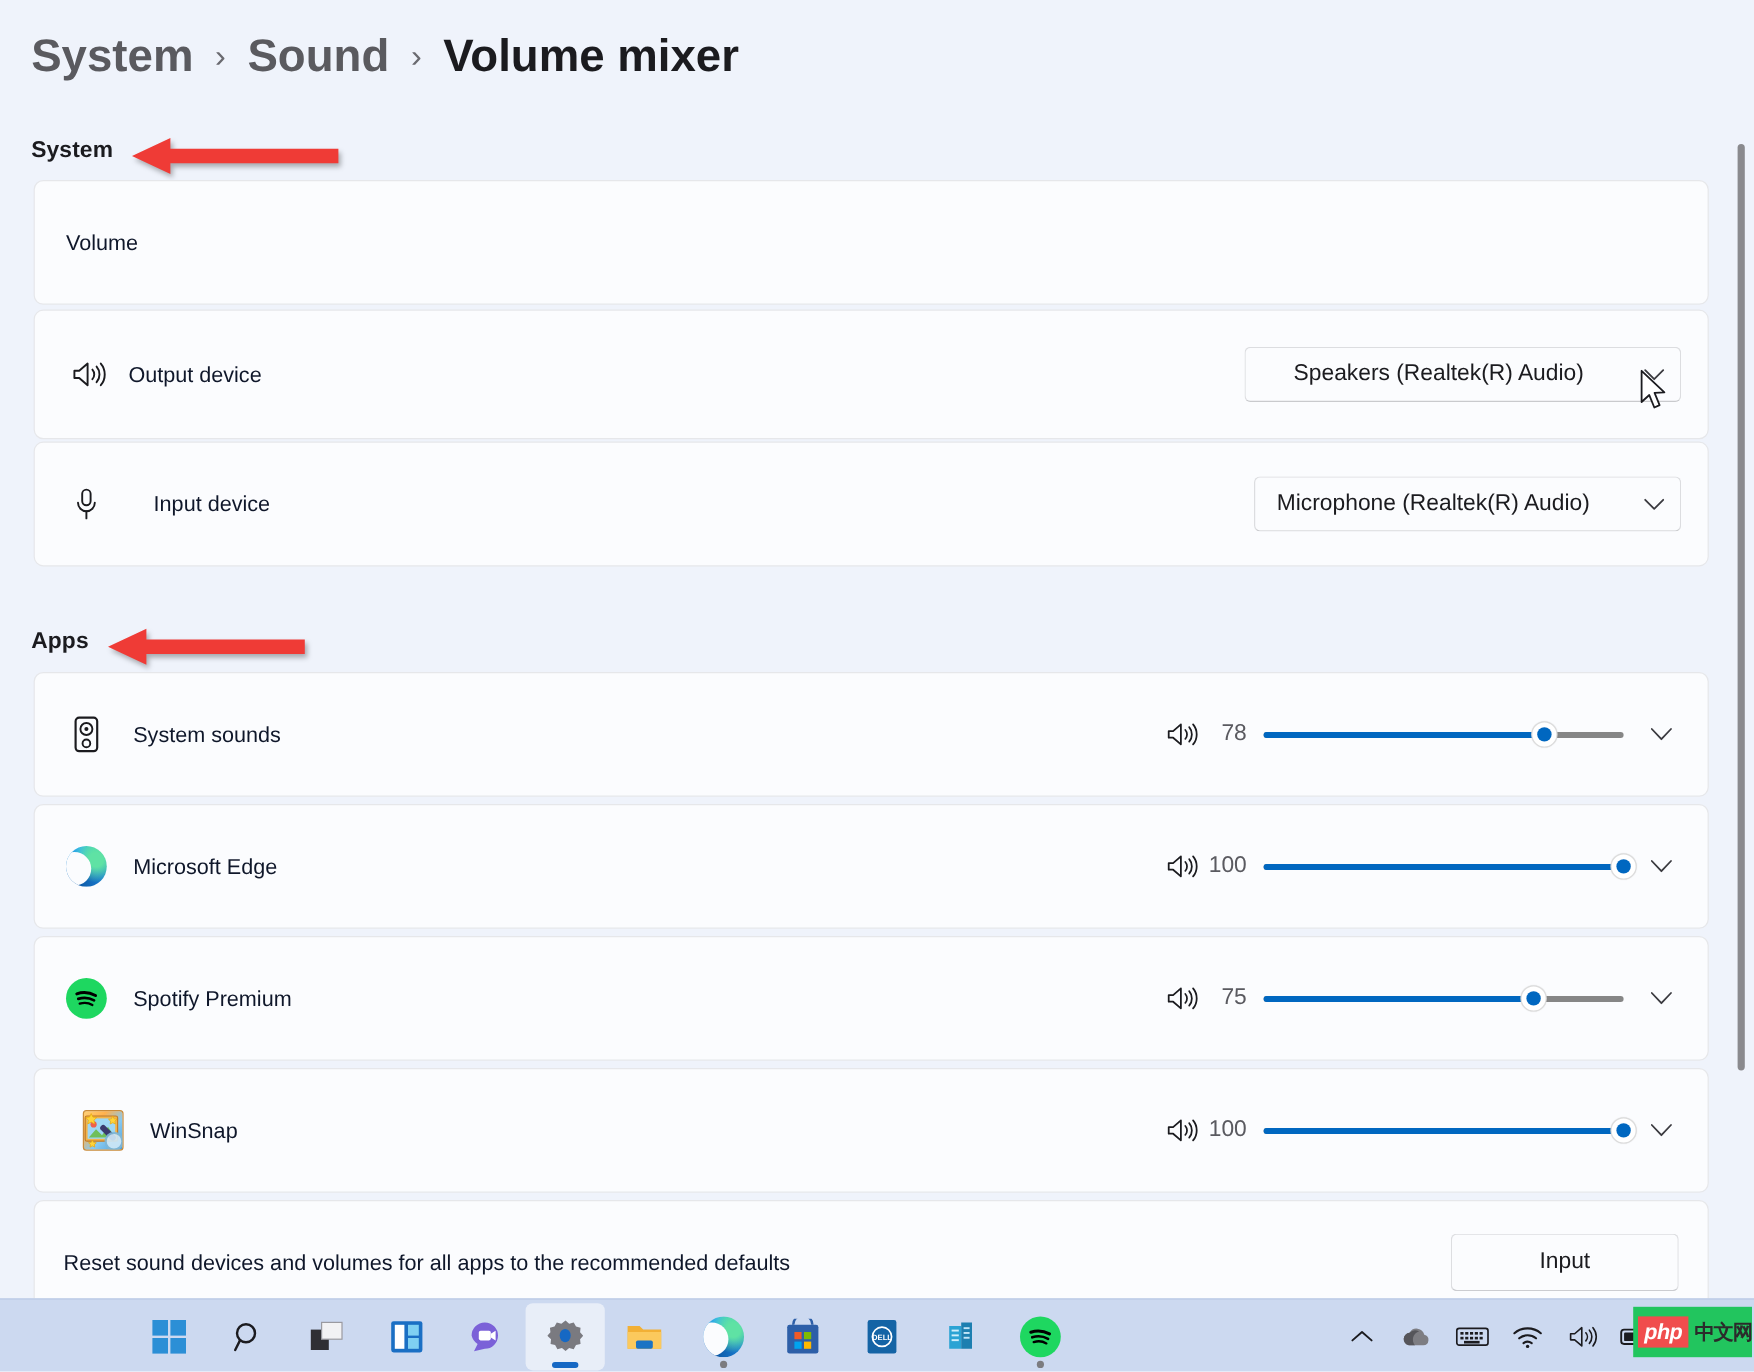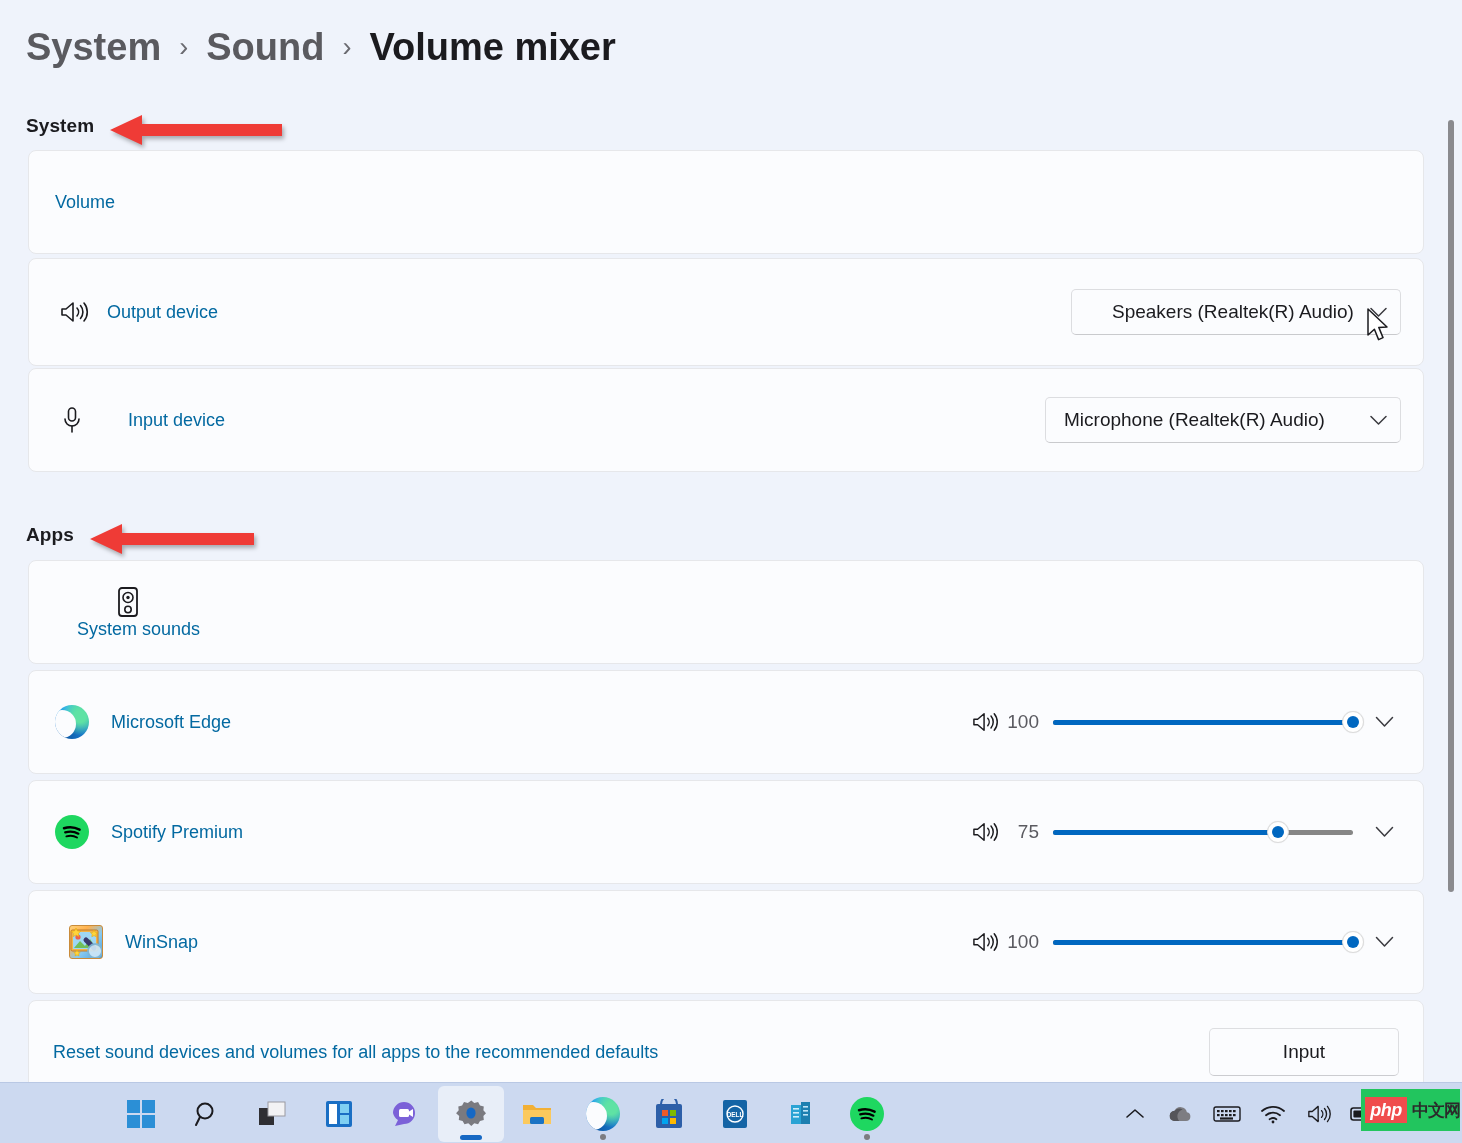--- a/index.html
+++ b/index.html
@@ -44,21 +44,21 @@
     background: #fbfcfe;
     border: 1px solid #e6e7ea;
     border-radius: 8px;
   }
   .card-inner {
     position: relative; width: 100%; height: 100%;
     display: flex; align-items: center;
   }
 
   .row-label {
-    font-size: 18px; color: #0369a1; white-space: nowrap;
+    font-size: 18px; color: #0f172a; white-space: nowrap;
   }
   .row-left { display: flex; align-items: center; }
 
   
   .glyph { display: inline-flex; align-items: center; justify-content: center; }
 
   
   .right-cluster {
     position: absolute; right: 22px; top: 50%;
     transform: translateY(-50%);
@@ -249,21 +249,21 @@
           <span class="glyph">
             <svg width="30" height="26" viewBox="0 0 30 26">
               <path d="M3 10 h4 L14 4 v18 L7 16 H3 Z" fill="none" stroke="#1b1b1f" stroke-width="1.6" stroke-linejoin="round"></path>
               <path d="M18 9 a6 6 0 0 1 0 8" fill="none" stroke="#1b1b1f" stroke-width="1.6" stroke-linecap="round"></path>
               <path d="M21.5 6.5 a10 10 0 0 1 0 13" fill="none" stroke="#1b1b1f" stroke-width="1.6" stroke-linecap="round"></path>
               <path d="M25 4 a14 14 0 0 1 0 18" fill="none" stroke="#1b1b1f" stroke-width="1.6" stroke-linecap="round"></path>
             </svg>
           </span>
           <span class="row-label" style="margin-left:18px;">Output device</span>
         </div>
-        <div class="combo" style="width:330px;padding-left:40px;">
+        <div class="combo" style="width:364px;padding-left:40px;">
           <span class="combo-text">Speakers (Realtek(R) Audio)</span>
           <span class="combo-chev">
             <svg width="17" height="11" viewBox="0 0 17 11">
                 <path d="M1 1.5 L8.5 9 L16 1.5" fill="none" stroke="#3a3a3f" stroke-width="1.5" stroke-linecap="round" stroke-linejoin="round"></path>
               </svg>
           </span>
         </div>
       </div>
     </div>
 
@@ -291,30 +291,51 @@
     </div>
 
     <div id="sh-apps" class="sect-head">Apps</div>
 
     <svg class="arrow" style="left:88px; top:522px;" width="168" height="34" viewBox="0 0 168 34">
       <path d="M2 17 L34 2 L34 11 L166 11 L166 23 L34 23 L34 32 Z" fill="#ef3b36"></path>
     </svg>
 
     <div class="card" style="top:560px; height:104px;">
       <div class="card-inner">
-        <div class="row-left" style="margin-left:26px;flex-direction:column;">
+        <div class="row-left" style="margin-left:26px;">
           <span class="app-icon">
             <svg width="26" height="32" viewBox="0 0 26 32">
               <rect x="4" y="2" width="18" height="28" rx="3" fill="none" stroke="#1b1b1f" stroke-width="1.8"></rect>
               <circle cx="13" cy="11.5" r="5" fill="none" stroke="#1b1b1f" stroke-width="1.6"></circle>
               <circle cx="13" cy="11.5" r="1.7" fill="#1b1b1f"></circle>
               <circle cx="13" cy="23.5" r="3.2" fill="none" stroke="#1b1b1f" stroke-width="1.6"></circle>
             </svg>
           </span>
           <span class="row-label" style="margin-left:22px;">System sounds</span>
+        </div>
+        <div class="right-cluster">
+          <span class="glyph">
+            <svg width="28" height="24" viewBox="0 0 30 26">
+              <path d="M3 10 h4 L14 4 v18 L7 16 H3 Z" fill="none" stroke="#1b1b1f" stroke-width="1.6" stroke-linejoin="round"></path>
+              <path d="M18 9 a6 6 0 0 1 0 8" fill="none" stroke="#1b1b1f" stroke-width="1.6" stroke-linecap="round"></path>
+              <path d="M21.5 6.5 a10 10 0 0 1 0 13" fill="none" stroke="#1b1b1f" stroke-width="1.6" stroke-linecap="round"></path>
+              <path d="M25 4 a14 14 0 0 1 0 18" fill="none" stroke="#1b1b1f" stroke-width="1.6" stroke-linecap="round"></path>
+            </svg>
+          </span>
+          <span class="vol-num">78</span>
+          <div class="slider" style="width:300px;">
+            <div class="track-bg"></div>
+            <div class="track-fill" style="width:78%;"></div>
+            <div class="thumb" style="left:78%;"></div>
+          </div>
+          <span class="chev-btn">
+            <svg width="19" height="12" viewBox="0 0 19 12">
+                <path d="M1.5 1.5 L9.5 10 L17.5 1.5" fill="none" stroke="#3a3a3f" stroke-width="1.5" stroke-linecap="round" stroke-linejoin="round"></path>
+              </svg>
+          </span>
         </div>
       </div>
     </div>
 
     <div class="card" style="top:670px; height:104px;">
       <div class="card-inner">
         <div class="row-left" style="margin-left:26px;">
           <span class="app-icon">
             <span class="edge-ico"></span>
           </span>

